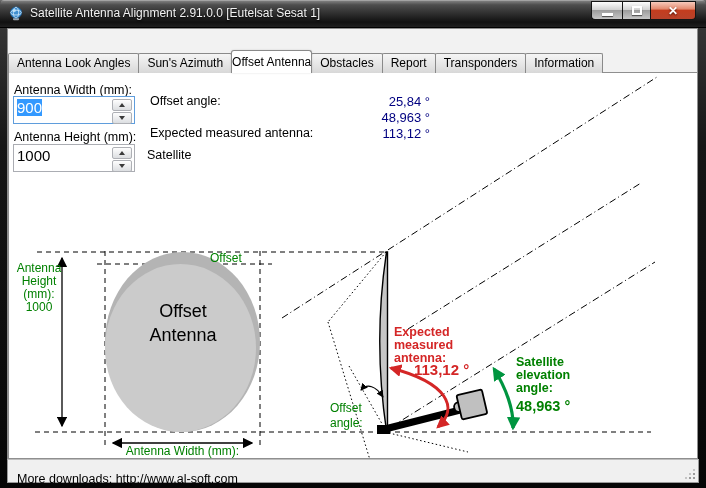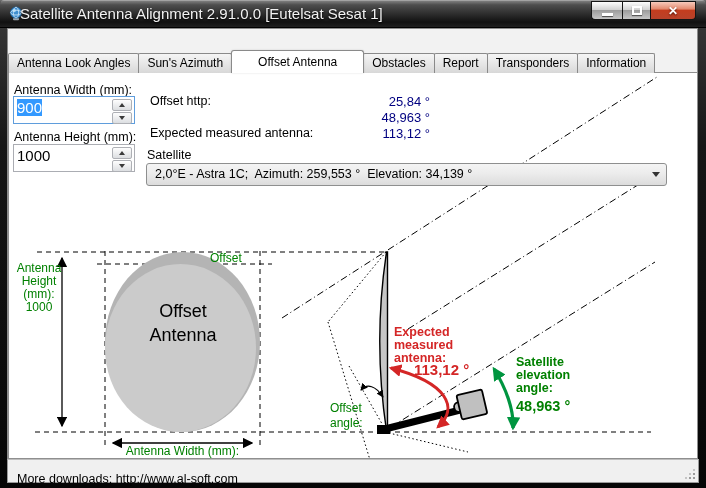--- a/index.html
+++ b/index.html
@@ -9,41 +9,41 @@
     font-family:"Liberation Sans",sans-serif;color:#000;
     background:linear-gradient(180deg,#3c3c3c 0%,#161616 30%,#060606 100%);
     border-radius:4px 4px 0 0;
   }
   
   .titlebar{position:absolute;left:0;top:0;right:0;height:28px;
     background:linear-gradient(180deg,#8a8a8a 0%,#4e4e4e 18%,#2a2a2a 55%,#111 82%,#1f1f1f 100%);
     border-bottom:1px solid #000;border-radius:4px 4px 0 0;}
   .titlebar::before{content:"";position:absolute;left:0;right:0;top:0;height:1px;background:#bdbdbd;opacity:.55;border-radius:4px 4px 0 0;}
   .app-icon{position:absolute;left:8px;top:6px;width:16px;height:16px;}
-  .title-text{position:absolute;left:20px;top:0;height:32px;line-height:27px;
-    font-size:15px;color:#f2f2f2;text-shadow:0 1px 2px #000;white-space:nowrap;}
+  .title-text{position:absolute;left:30px;top:0;height:32px;line-height:27px;
+    font-size:12px;color:#f2f2f2;text-shadow:0 1px 2px #000;white-space:nowrap;}
   .winbtns{position:absolute;top:1px;right:10px;display:flex;}
   .winbtn{height:19px;border:1px solid #151515;display:flex;align-items:center;justify-content:center;
     background:linear-gradient(180deg,#fdfdfd 0%,#d2d2d2 45%,#9d9d9d 50%,#c6c6c6 100%);}
   .winbtn.min{width:31px;border-right:none;border-radius:0 0 0 4px;}
   .winbtn.max{width:29px;}
   .winbtn.close{width:45px;border-left:none;border-radius:0 0 4px 0;
     background:linear-gradient(180deg,#f7cabc 0%,#e48b70 40%,#c33d1f 50%,#b8422a 100%);}
   .glyph-min{width:11px;height:3px;background:#fff;margin-top:8px;box-shadow:0 1px 1px rgba(0,0,0,.6);}
   .glyph-max{width:10px;height:9px;border:2px solid #fff;box-shadow:0 1px 1px rgba(0,0,0,.5);}
   .glyph-close{color:#fff;font-size:12px;font-weight:bold;text-shadow:0 1px 2px #4d0d00;line-height:1;}
   
   .app{position:absolute;left:7px;top:28px;width:691px;height:455px;background:#f2f2f2;border:1px solid #8c8c8c;}
   .menubar{position:absolute;left:8px;top:31px;height:20px;display:flex;z-index:3;}
   .menu-item{padding:0 9px;font-size:12.5px;line-height:20px;cursor:default;}
   .tabstrip{position:absolute;left:8px;top:51px;height:22px;display:flex;align-items:flex-end;z-index:4;}
   .tab{height:20px;line-height:19px;padding:0 8px;font-size:12px;white-space:nowrap;
     background:linear-gradient(180deg,#f5f5f5,#e4e4e4 60%,#d8d8d8);
     border:1px solid #8a8a8a;border-bottom:none;border-radius:2px 2px 0 0;margin-right:-1px;}
-  .tab.active{height:23px;line-height:22px;padding:0 26px;background:#fff;z-index:6;position:relative;
+  .tab.active{height:23px;line-height:22px;padding:0 0;background:#fff;z-index:6;position:relative;
     border-radius:3px 3px 0 0;box-shadow:0 0 2px rgba(0,0,0,.15);}
   .content{position:absolute;left:8px;top:72px;width:690px;height:387px;background:#fff;border:1px solid #8f8f8f;z-index:1;}
   .statusbar{position:absolute;left:7px;top:459px;width:692px;height:24px;background:#f0f0f0;
     border:1px solid #9a9a9a;border-top:1px solid #bdbdbd;z-index:3;}
   .status-text{position:absolute;left:9px;top:4px;font-size:12.5px;margin-top:8px;}
   .grip{position:absolute;right:3px;bottom:3px;width:11px;height:11px;}
   .grip::before{content:"";position:absolute;right:0;bottom:0;width:2px;height:2px;background:#9a9a9a;
     box-shadow:-4px 0 #9a9a9a,0 -4px #9a9a9a,-8px 0 #c4c4c4,0 -8px #c4c4c4,-4px -4px #c4c4c4;}
   
   .flabel{position:absolute;font-size:12.5px;z-index:3;white-space:nowrap;}
@@ -143,33 +143,27 @@
     <div class="spin">
       <div class="spin-btn">
           <div class="tri-up"></div>
         </div>
       <div class="spin-btn">
           <div class="tri-down"></div>
         </div>
     </div>
   </div>
 
-  <div class="res-label" style="top:94px;">Offset http:</div>
+  <div class="res-label" style="top:94px;">Offset angle:</div>
   <div class="res-value" style="top:94px;">25,84 °</div>
   <div class="res-value" style="top:110px;">48,963 °</div>
   <div class="res-label" style="top:126px;">Expected measured antenna:</div>
   <div class="res-value" style="top:126px;">113,12 °</div>
 
   <div class="flabel" style="left:147px;top:148px;">Satellite</div>
-  <div class="combo">
-    <div class="combo-text">2,0°E - Astra 1C;  Azimuth: 259,553 °  Elevation: 34,139 °</div>
-    <div class="combo-arrow-zone">
-      <div class="combo-arrow"></div>
-    </div>
-  </div>
 
   <svg class="diag-svg" width="688" height="385" viewBox="9 73 688 385">
     <defs>
       <marker id="mk-b" viewBox="0 0 8 8" refX="7" refY="4" markerWidth="8" markerHeight="8" orient="auto-start-reverse">
         <path d="M0,0 L8,4 L0,8 Z" fill="#000"></path>
       </marker>
       <marker id="mk-s" viewBox="0 0 8 8" refX="7" refY="4" markerWidth="6" markerHeight="6" orient="auto-start-reverse">
         <path d="M0,0 L8,4 L0,8 Z" fill="#000"></path>
       </marker>
       <marker id="mk-r" viewBox="0 0 8 8" refX="6.5" refY="4" markerWidth="4.2" markerHeight="4.2" orient="auto-start-reverse">

